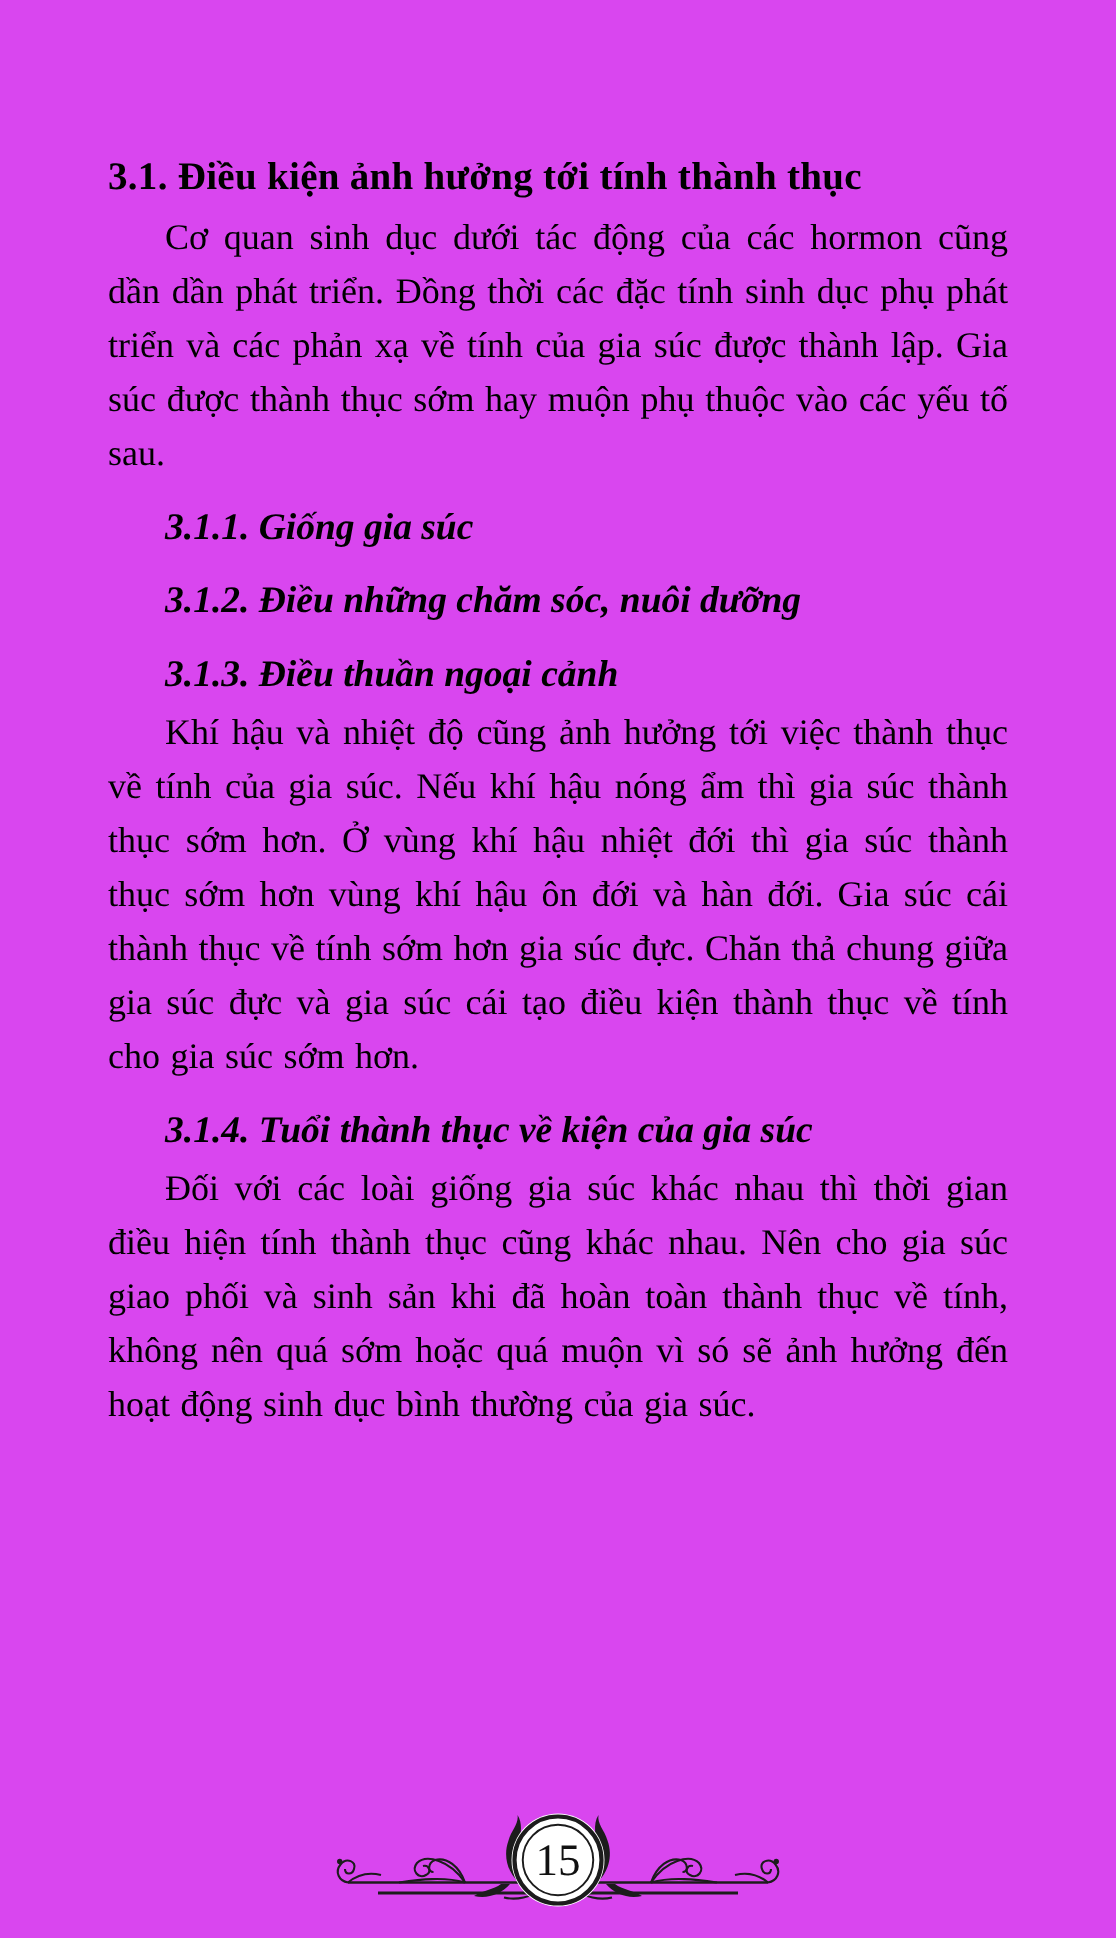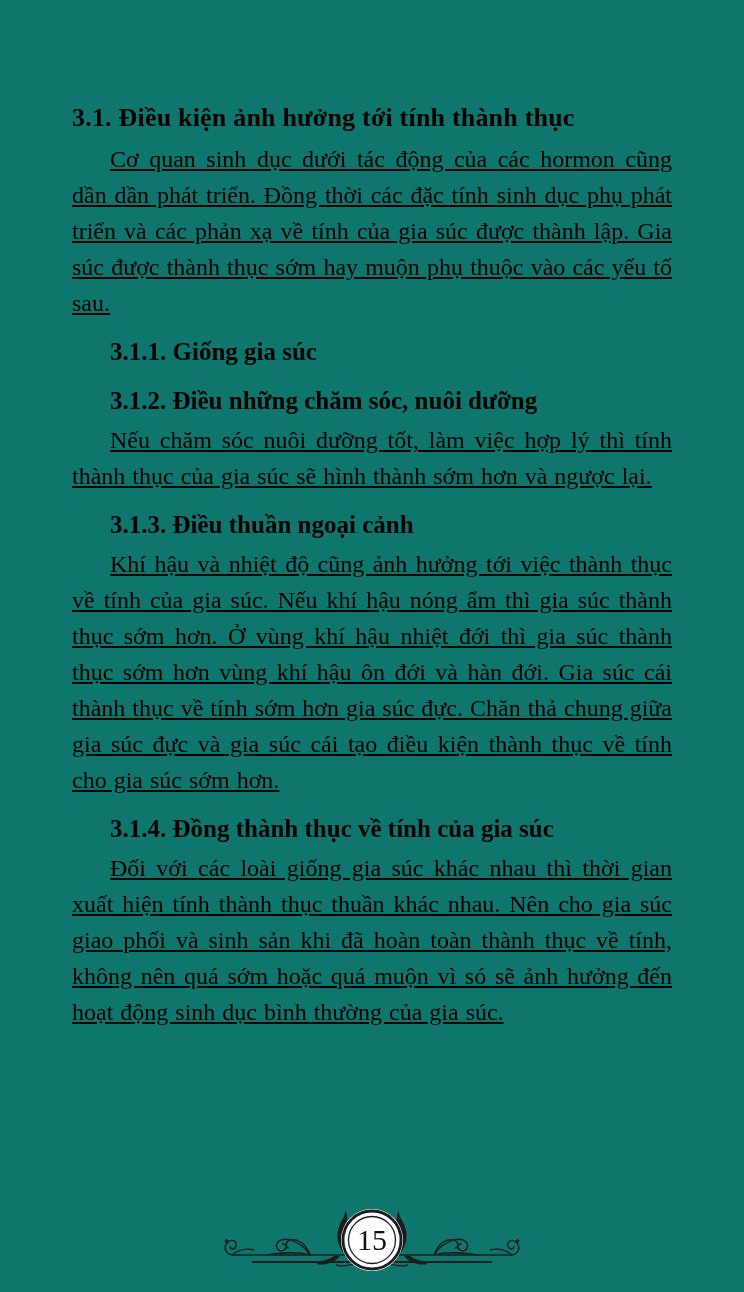--- a/index.html
+++ b/index.html
@@ -4,21 +4,21 @@
 <style>
   html, body {
     margin: 0;
     padding: 0;
     background: #ffffff;
   }
   .page {
     position: relative;
     width: 744px;
     height: 1292px;
-    background: #0f766e;
+    background: #d946ef;
     color: #000000;
     font-family: "Liberation Serif", "DejaVu Serif", serif;
     overflow: hidden;
   }
   .content {
     position: absolute;
     left: 72px;
     top: 100px;
     width: 600px;
   }
@@ -29,25 +29,25 @@
     margin: 0 0 5px 0;
     letter-spacing: 0.2px;
   }
   .para {
     font-size: 24px;
     line-height: 36px;
     text-align: justify;
     text-indent: 38px;
     margin: 0;
     word-spacing: 1px;
-    text-decoration: underline;
   }
   .subsection-heading {
     font-size: 25px;
     font-weight: 700;
+    font-style: italic;
     line-height: 36px;
     margin: 13px 0 3px 38px;
   }
   .page-footer {
     position: absolute;
     left: 222px;
     top: 1193px;
     width: 300px;
     height: 96px;
   }
@@ -65,31 +65,30 @@
     <h1 class="section-heading">3.1. Điều kiện ảnh hưởng tới tính thành thục</h1>
 
     <p class="para">Cơ quan sinh dục dưới tác động của các hormon cũng dần dần phát triển. Đồng thời các đặc tính sinh dục phụ phát triển và các phản xạ về tính của gia súc được thành lập. Gia súc được thành thục sớm hay muộn phụ thuộc vào các yếu tố sau.</p>
 
     <div>
       <h2 class="subsection-heading">3.1.1. Giống gia súc</h2>
     </div>
 
     <div>
       <h2 class="subsection-heading">3.1.2. Điều những chăm sóc, nuôi dưỡng</h2>
-      <p class="para">Nếu chăm sóc nuôi dưỡng tốt, làm việc hợp lý thì tính thành thục của gia súc sẽ hình thành sớm hơn và ngược lại.</p>
     </div>
 
     <div>
       <h2 class="subsection-heading">3.1.3. Điều thuần ngoại cảnh</h2>
       <p class="para">Khí hậu và nhiệt độ cũng ảnh hưởng tới việc thành thục về tính của gia súc. Nếu khí hậu nóng ẩm thì gia súc thành thục sớm hơn. Ở vùng khí hậu nhiệt đới thì gia súc thành thục sớm hơn vùng khí hậu ôn đới và hàn đới. Gia súc cái thành thục về tính sớm hơn gia súc đực. Chăn thả chung giữa gia súc đực và gia súc cái tạo điều kiện thành thục về tính cho gia súc sớm hơn.</p>
     </div>
 
     <div>
-      <h2 class="subsection-heading">3.1.4. Đồng thành thục về tính của gia súc</h2>
-      <p class="para">Đối với các loài giống gia súc khác nhau thì thời gian xuất hiện tính thành thục thuần khác nhau. Nên cho gia súc giao phối và sinh sản khi đã hoàn toàn thành thục về tính, không nên quá sớm hoặc quá muộn vì só sẽ ảnh hưởng đến hoạt động sinh dục bình thường của gia súc.</p>
+      <h2 class="subsection-heading">3.1.4. Tuổi thành thục về kiện của gia súc</h2>
+      <p class="para">Đối với các loài giống gia súc khác nhau thì thời gian điều hiện tính thành thục cũng khác nhau. Nên cho gia súc giao phối và sinh sản khi đã hoàn toàn thành thục về tính, không nên quá sớm hoặc quá muộn vì só sẽ ảnh hưởng đến hoạt động sinh dục bình thường của gia súc.</p>
     </div>
 
   </div>
 
   <div class="page-footer">
     <svg viewBox="0 0 300 96" width="300" height="96" xmlns="http://www.w3.org/2000/svg">
 
       <path d="M30 69 H270" stroke="#1c1c1c" stroke-width="2" fill="none"></path>
 
       <g id="flourish-side" stroke="#1c1c1c" fill="none" stroke-width="1.4">

